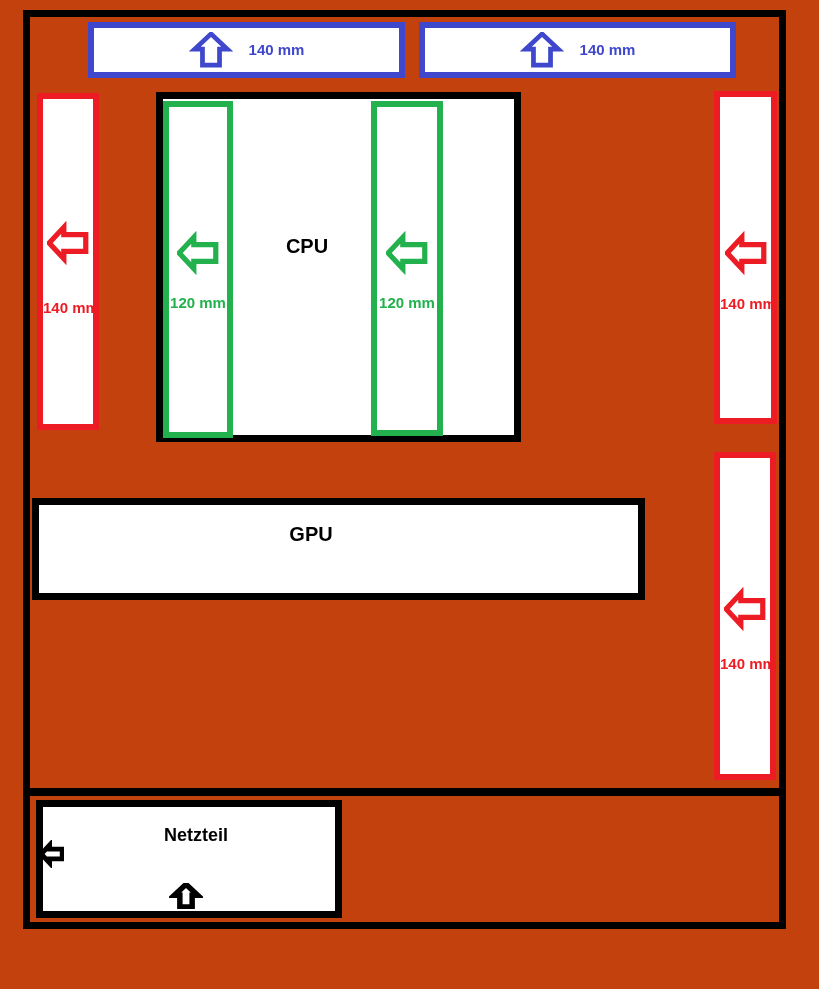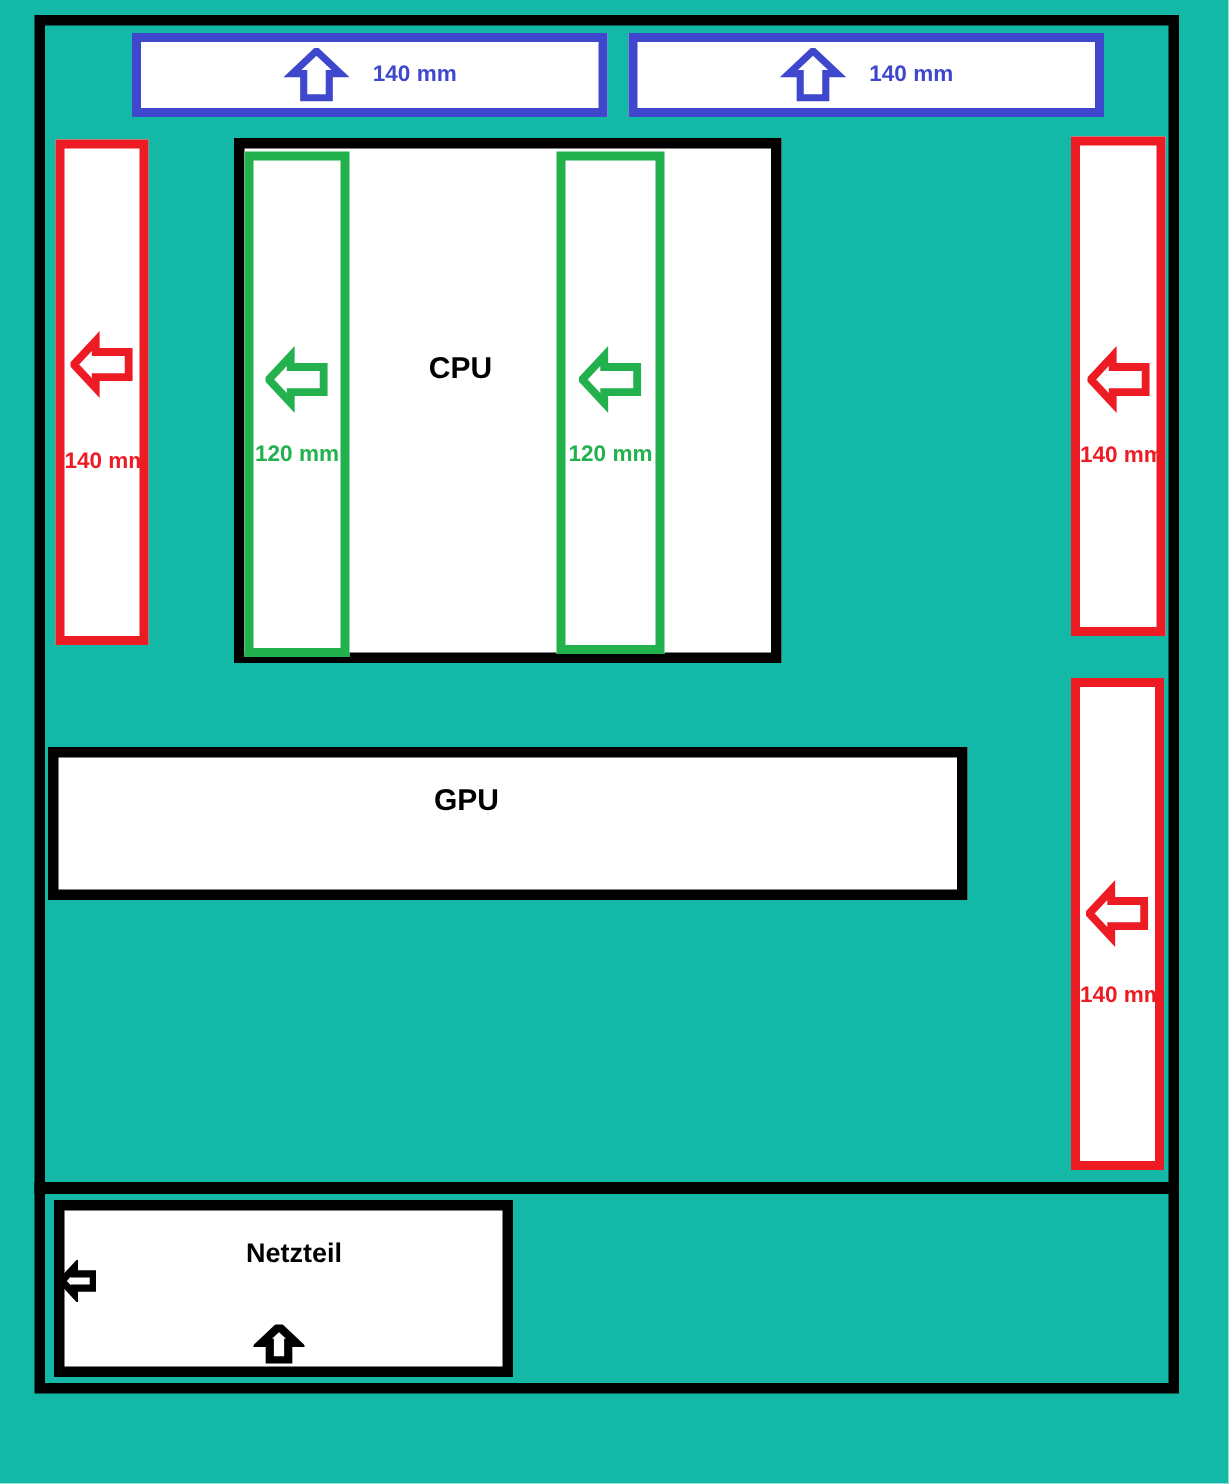--- a/index.html
+++ b/index.html
@@ -5,21 +5,21 @@
   :root{
     --red:#ED1C24;
     --green:#22B14C;
     --blue:#3F48CC;
     --black:#000000;
   }
   html,body{margin:0;padding:0;background:#ffffff;}
   .canvas{
     position:relative;
     width:819px;height:989px;
-    background:#14b8a6;
+    background:#c2410c;
     font-family:"Liberation Sans", sans-serif;
     overflow:hidden;
   }
   .abs{position:absolute;box-sizing:border-box;}
   .case{
     left:23px;top:10px;width:763px;height:919px;
     border:7px solid var(--black);
     background:transparent;
   }
   .divider{

